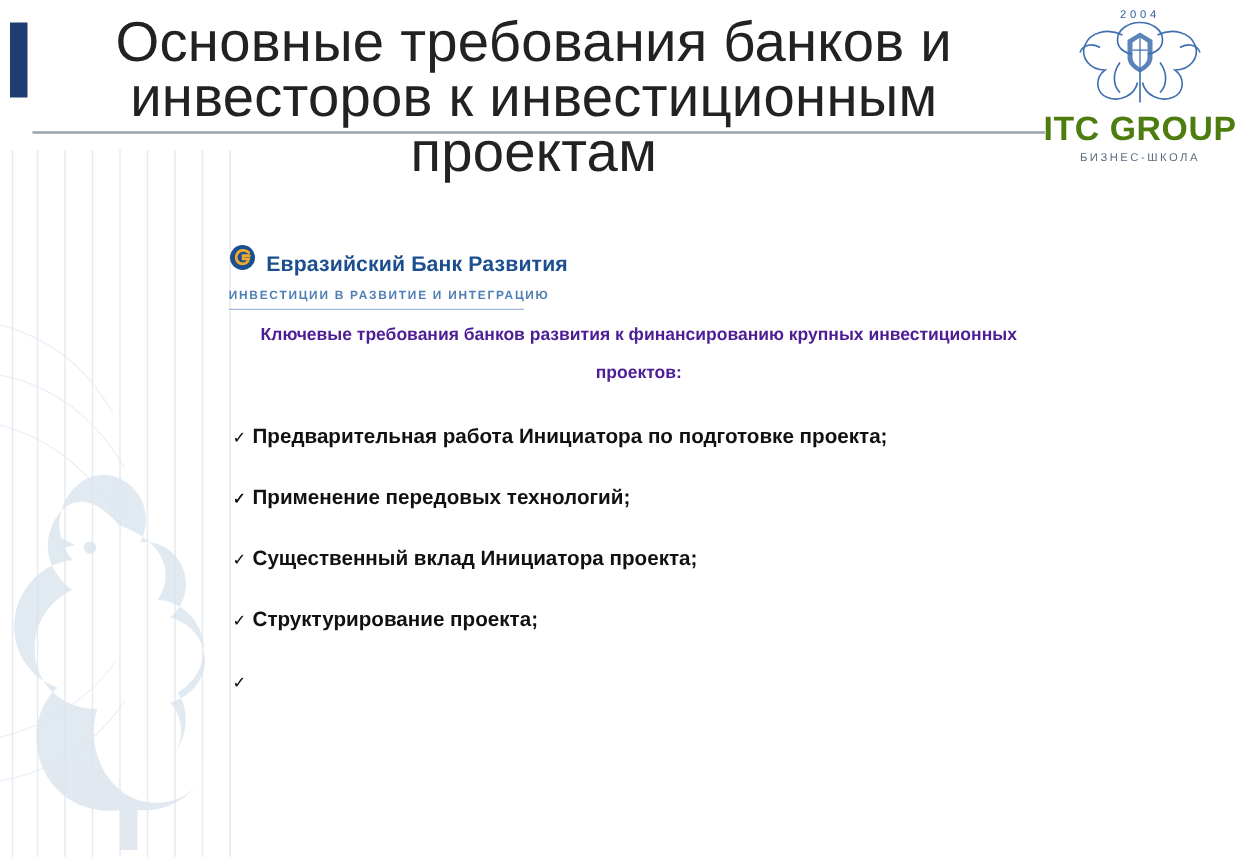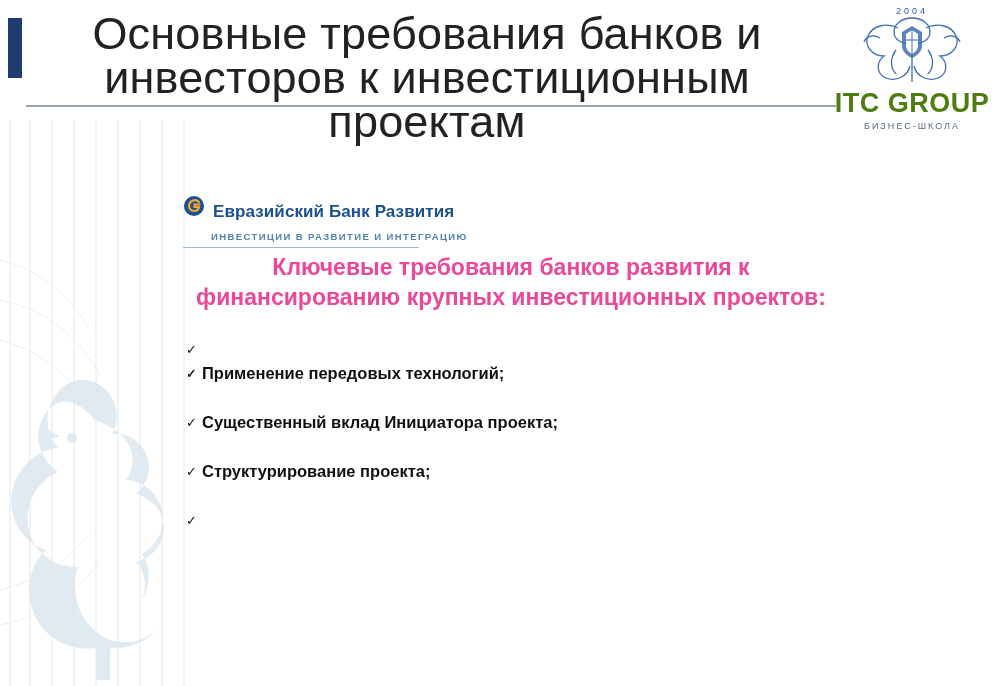--- a/index.html
+++ b/index.html
@@ -134,38 +134,37 @@
     letter-spacing: 0.1px;
     margin-top: 12px;
   }
   .edb-tagline {
     margin-top: 9px;
     font-size: 9.5px;
     font-weight: bold;
     letter-spacing: 1.4px;
     color: #4f7fb5;
     text-transform: uppercase;
-    padding-left: 28px;
   }
   .edb-rule {
     margin-top: 5px;
     width: 236px;
     height: 1px;
     background: #9db9d6;
   }
 
   .slide-heading {
     position: absolute;
     left: 186px;
     top: 112px;
     width: 650px;
     text-align: center;
-    font-size: 23px;
-    font-weight: bold;
-    color: #ec4899;
+    font-size: 14px;
+    font-weight: bold;
+    color: #4c1d95;
     line-height: 30px;
   }
 
   .bullets {
     position: absolute;
     left: 186px;
     top: 197px;
     width: 680px;
   }
   .bullet {
@@ -258,20 +257,21 @@
     </div>
     <div class="edb-tagline">ИНВЕСТИЦИИ В РАЗВИТИЕ И ИНТЕГРАЦИЮ</div>
     <div class="edb-rule"></div>
   </div>
 
   <div class="slide-heading">Ключевые требования банков развития к финансированию крупных инвестиционных проектов:</div>
 
   <div class="bullets">
     <div class="bullet">
       <span class="check">✓</span>
+      <span>Предварительная работа Инициатора по подготовке проекта;</span>
     </div>
     <div class="bullet">
       <span class="check">✓</span>
     </div>
     <div class="bullet">
       <span class="check">✓</span>
       <span>Применение передовых технологий;</span>
     </div>
     <div class="bullet">
       <span class="check">✓</span>

